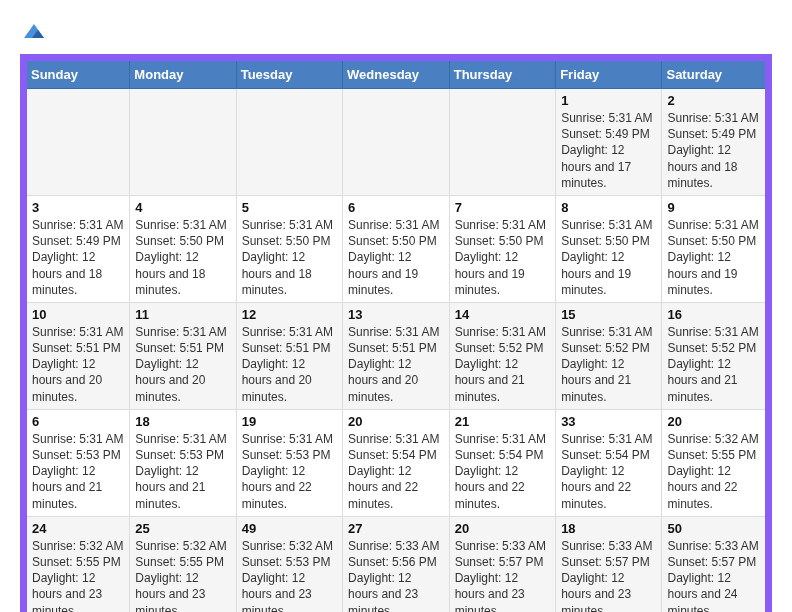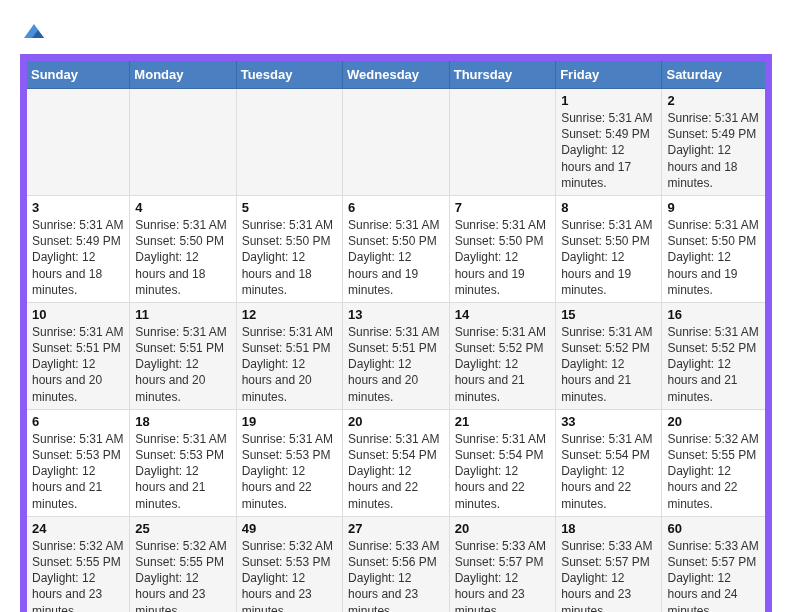--- a/index.html
+++ b/index.html
@@ -341,21 +341,21 @@
 and 23 minutes.</div>
         </td>
         <td>
           <span class="day-num">18</span>
           <div class="day-info">Sunrise: 5:33 AM
 Sunset: 5:57 PM
 Daylight: 12 hours
 and 23 minutes.</div>
         </td>
         <td>
-          <span class="day-num">60</span>
+          <span class="day-num">50</span>
           <div class="day-info">Sunrise: 5:33 AM
 Sunset: 5:57 PM
 Daylight: 12 hours
 and 24 minutes.</div>
         </td>
       </tr>
     </tbody>
 </table>
 
 </body></html>

